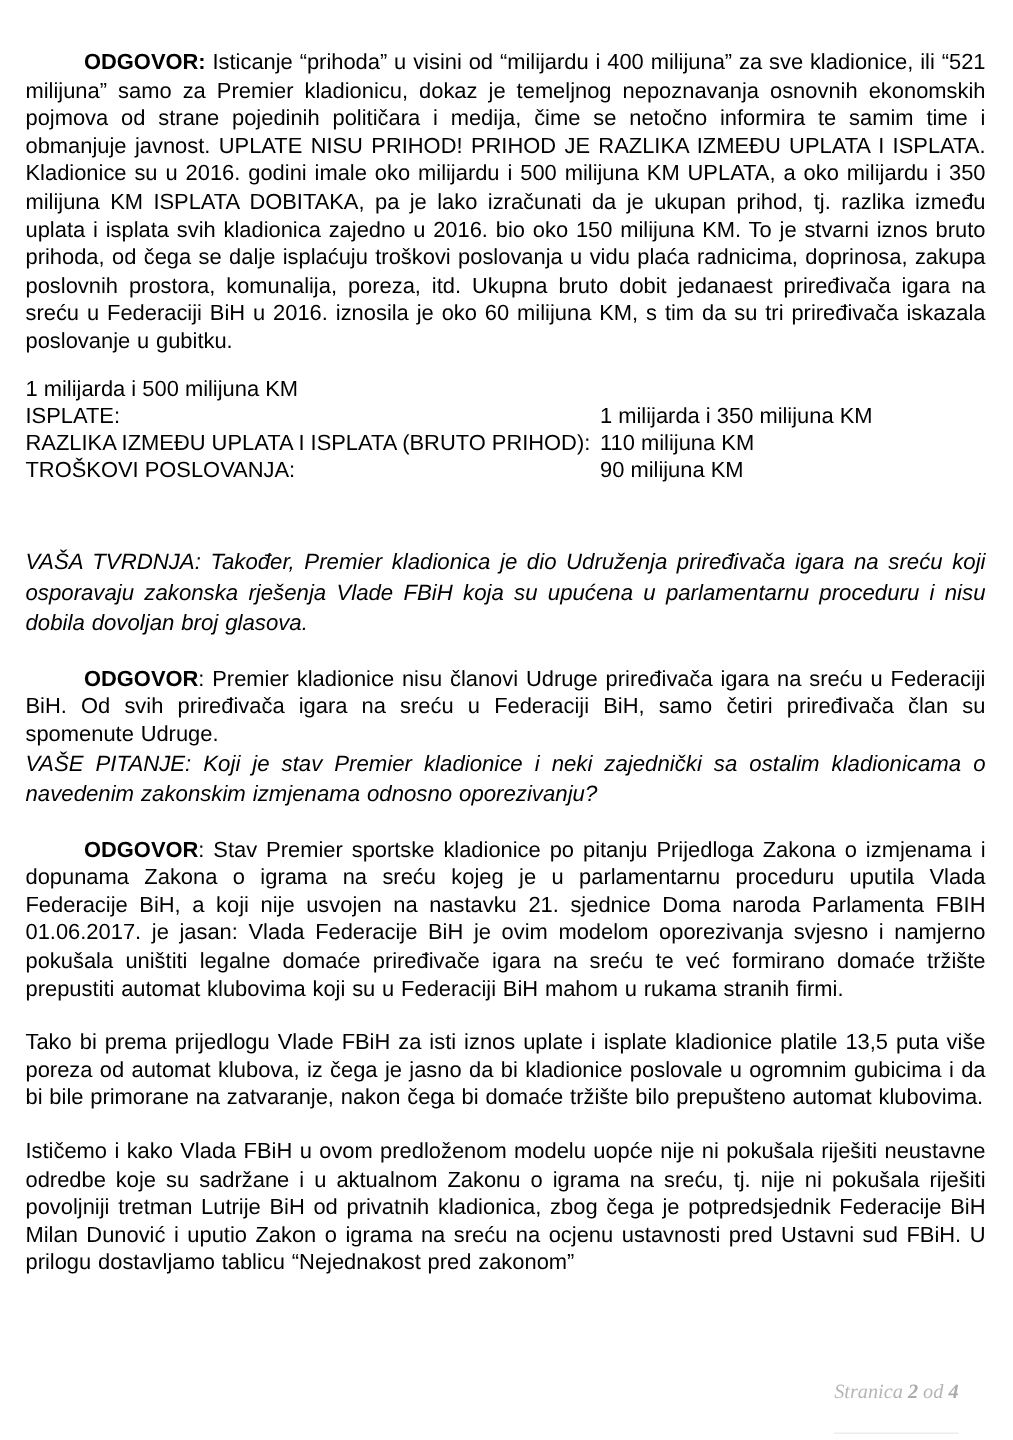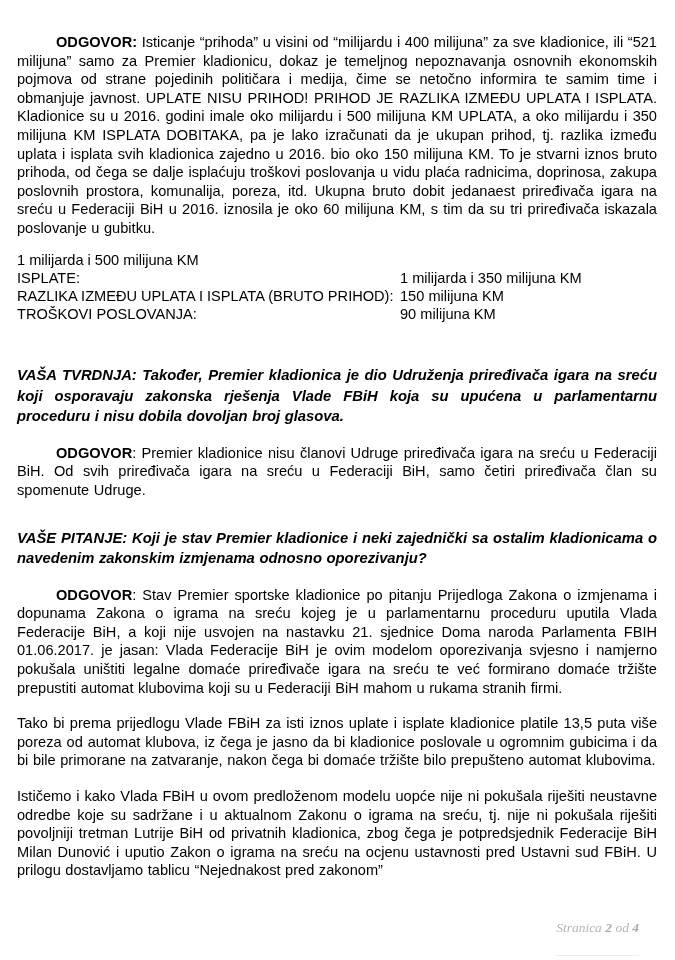--- a/index.html
+++ b/index.html
@@ -20,35 +20,35 @@
   }
   .para {
     font-size: 14.6px;
     line-height: 18.6px;
     text-align: justify;
     word-spacing: 0.5px;
   }
   .indent-first { text-indent: 39px; }
   .lead-bold { font-weight: 700; }
   .claim {
-    font-weight: 700;
+    font-weight: 400;
     font-style: italic;
     font-size: 14.8px;
     line-height: 20.5px;
   }
   .fin-list { margin-top: 13px; }
   .fin-row {
     display: grid;
     grid-template-columns: 383px 1fr;
     font-size: 14.6px;
     line-height: 18.2px;
   }
   .mt-blank   { margin-top: 17px; }
   .mt-section { margin-top: 42px; }
-  .mt-q       { margin-top: 28px; }
+  .mt-q       { }
   .mt-a       { margin-top: 17px; }
   .italic-seg { }
   .footer {
     position: absolute;
     top: 920px;
     right: 36px;
     font-family: "Liberation Serif", "DejaVu Serif", serif;
     font-style: italic;
     font-size: 13.5px;
     color: #b5b5b5;
@@ -67,21 +67,21 @@
   <div class="fin-list">
     <div class="fin-row">
         <span>1 milijarda i 500 milijuna KM</span>
     </div>
     <div class="fin-row">
       <span>ISPLATE:</span>
         <span>1 milijarda i 350 milijuna KM</span>
     </div>
     <div class="fin-row">
       <span>RAZLIKA IZMEĐU UPLATA I ISPLATA (BRUTO PRIHOD):</span>
-        <span>150 milijuna KM</span>
+        <span>110 milijuna KM</span>
     </div>
     <div class="fin-row">
       <span>TROŠKOVI POSLOVANJA:</span>
         <span>90 milijuna KM</span>
     </div>
     <div class="fin-row">
     </div>
   </div>
 
   <p class="para claim mt-section"><span>VAŠA TVRDNJA:</span><span> Također, Premier kladionica je dio Udruženja priređivača igara na sreću koji osporavaju zakonska rješenja Vlade FBiH koja su upućena u parlamentarnu proceduru i nisu dobila dovoljan broj glasova.</span></p>

